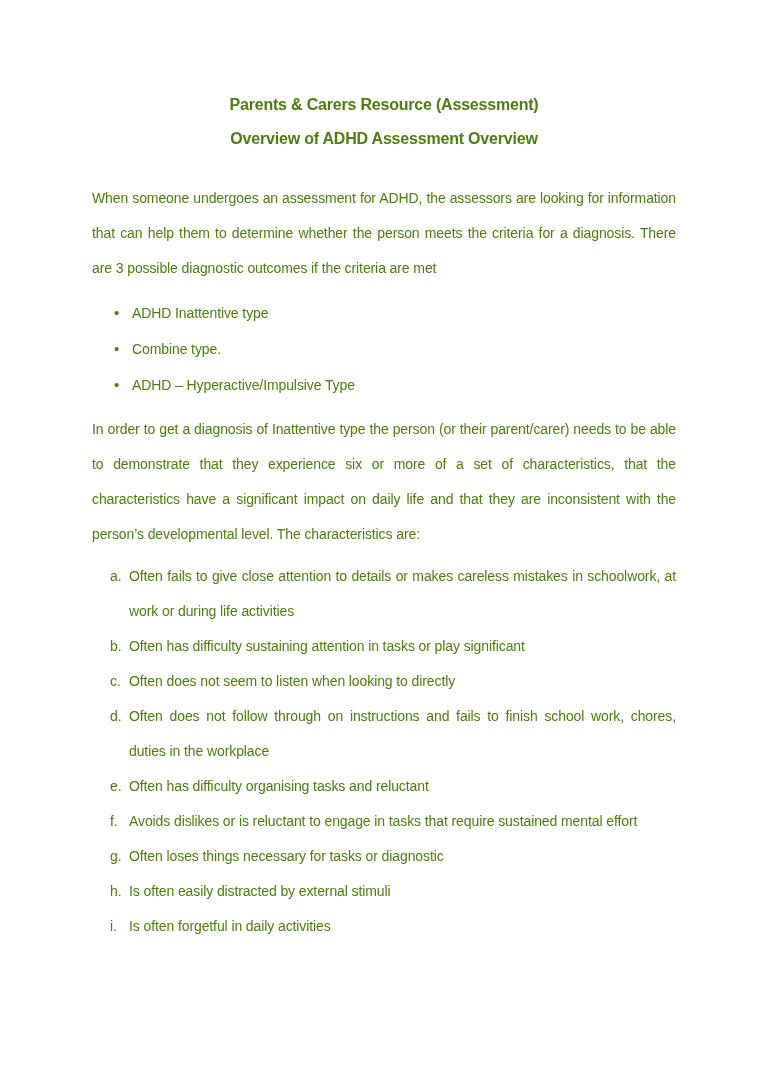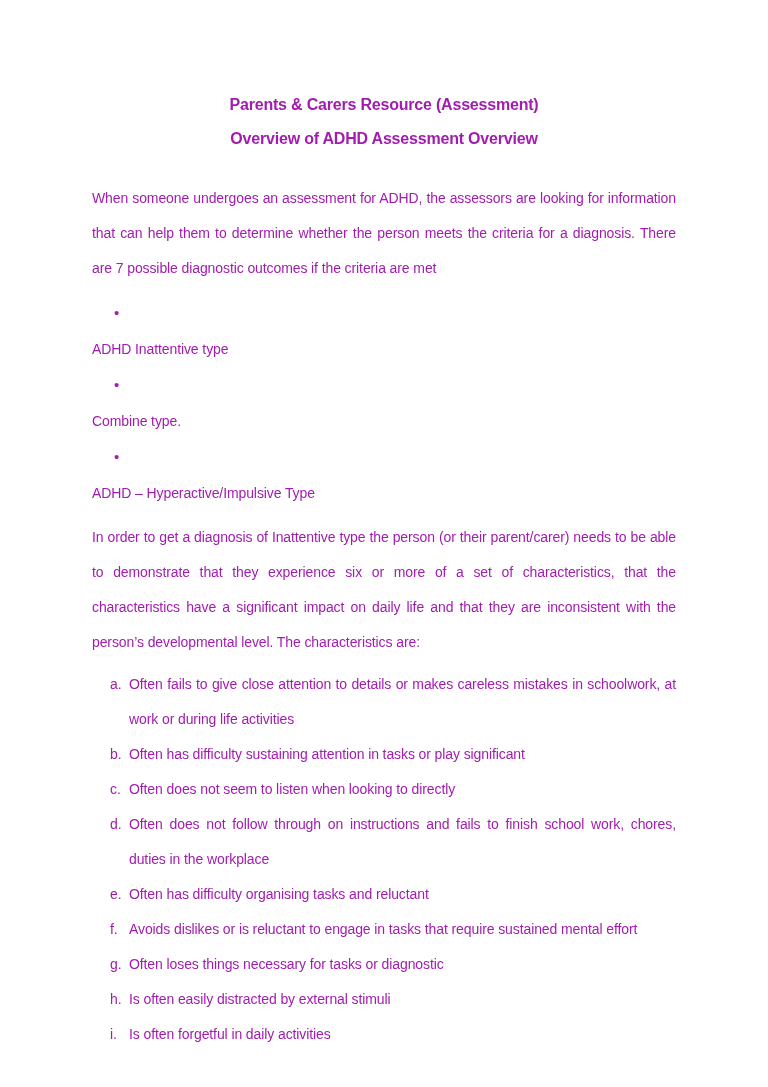--- a/index.html
+++ b/index.html
@@ -6,21 +6,21 @@
     margin: 0;
     padding: 0;
     background: #ffffff;
   }
   .page {
     position: relative;
     width: 768px;
     height: 1087px;
     box-sizing: border-box;
     background: #ffffff;
-    color: #a21caf;
+    color: #4d7c0f;
     font-family: "Liberation Sans", sans-serif;
     font-size: 14px;
     letter-spacing: -0.1px;
     padding: 88px 92px 0 92px;
     overflow: hidden;
   }
   .title-block {
     text-align: center;
     font-weight: 700;
     font-size: 16px;
@@ -39,21 +39,20 @@
     margin-top: 9px;
   }
   .bullet-list {
     list-style: none;
     margin: 9px 0 0 0;
     padding: 0;
   }
   .bullet-item {
     display: flex;
     line-height: 36px;
-    flex-direction: column;
   }
   .bullet-marker {
     width: 18px;
     margin-left: 22px;
     flex-shrink: 0;
   }
   .bullet-marker::before {
     content: "\2022";
     font-size: 15px;
   }
@@ -79,21 +78,21 @@
 </head>
 <body>
 
 <div class="page">
 
   <header class="title-block">
     <div class="title-line">Parents &amp; Carers Resource (Assessment)</div>
     <div class="title-line">Overview of ADHD Assessment Overview</div>
   </header>
 
-  <p class="para intro">When someone undergoes an assessment for ADHD, the assessors are looking for information that can help them to determine whether the person meets the criteria for a diagnosis. There are 7 possible diagnostic outcomes if the criteria are met</p>
+  <p class="para intro">When someone undergoes an assessment for ADHD, the assessors are looking for information that can help them to determine whether the person meets the criteria for a diagnosis. There are 3 possible diagnostic outcomes if the criteria are met</p>
 
   <ul class="bullet-list">
     <li class="bullet-item">
       <span class="bullet-marker"></span>
       <span class="bullet-text">ADHD Inattentive type</span>
     </li>
     <li class="bullet-item">
       <span class="bullet-marker"></span>
       <span class="bullet-text">Combine type.</span>
     </li>

